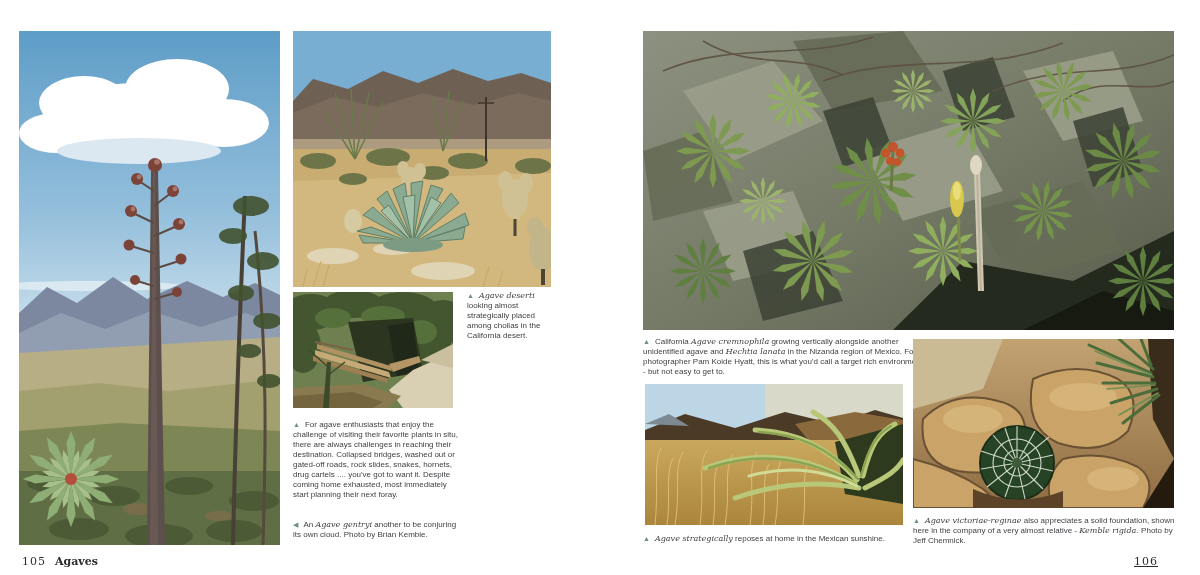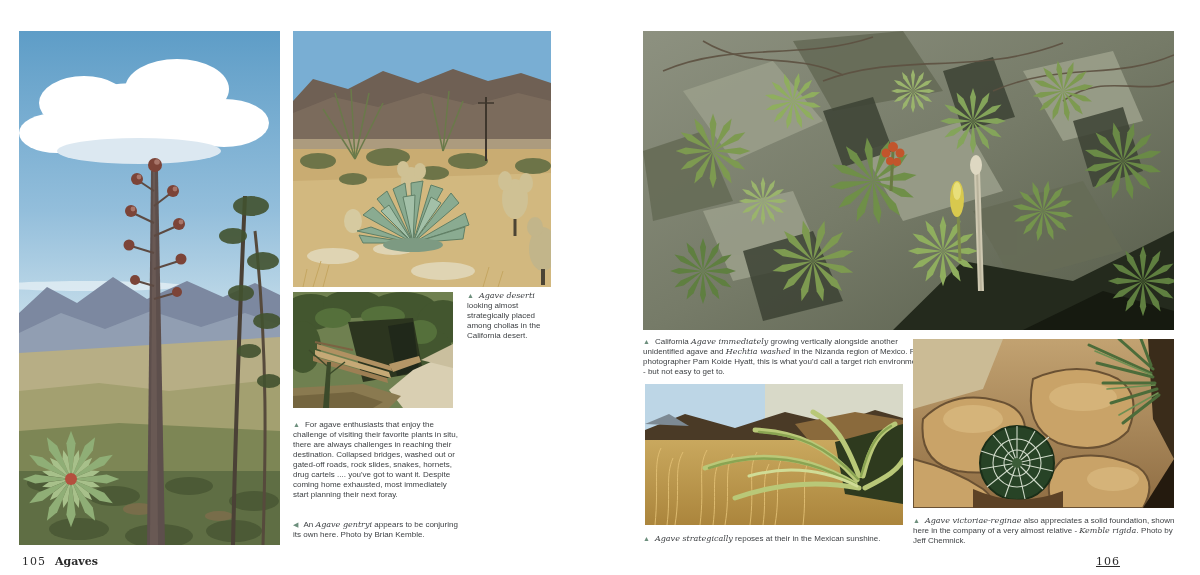--- a/index.html
+++ b/index.html
@@ -258,21 +258,21 @@
     <span>looking almost strategically placed among chollas in the California desert.</span>
   </div>
 
   <div class="caption" style="left:293px;top:420px;width:167px;">
     <span class="marker">▲</span><span>For agave enthusiasts that enjoy the challenge of visiting their favorite plants in situ, there are always challenges in reaching their destination. Collapsed bridges, washed out or gated-off roads, rock slides, snakes, hornets, drug cartels .... you've got to want it. Despite coming home exhausted, most immediately start planning their next foray.</span>
   </div>
 
   <div class="caption" style="left:293px;top:520px;width:170px;">
     <span class="marker">◀</span><span>An</span>
     <span class="species">Agave gentryi</span>
-    <span>appears to be conjuring its own here. Photo by Brian Kemble.</span>
+    <span>another to be conjuring its own cloud. Photo by Brian Kemble.</span>
   </div>
 
   <div class="footer" style="left:22px;top:555px;">
     <span class="pgnum">105</span><span class="pgtitle">Agaves</span>
   </div>
 
   <div class="photo" style="left:643px;top:31px;width:531px;height:299px;">
     <svg width="531" height="299" viewBox="0 0 531 299">
       <defs>
         <linearGradient id="rock4" x1="0" y1="0" x2="1" y2="1">
@@ -353,23 +353,23 @@
       <ellipse cx="314" cy="160" rx="4" ry="9" fill="#e8df7a"></ellipse>
 
       <path d="M338 260 L334 140" stroke="#cfc9b2" stroke-width="6" fill="none"></path>
       <path d="M338 260 L334 140" stroke="#a39d86" stroke-width="2" fill="none" opacity="0.5"></path>
       <ellipse cx="333" cy="134" rx="6" ry="10" fill="#ded8c2"></ellipse>
     </svg>
   </div>
 
   <div class="caption" style="left:643px;top:337px;width:283px;">
     <span class="marker">▲</span><span>California</span>
-    <span class="species">Agave immediately</span>
+    <span class="species">Agave cremnophila</span>
     <span>growing vertically alongside another unidentified agave and</span>
-    <span class="species">Hechtia washed</span>
+    <span class="species">Hechtia lanata</span>
     <span>in the Nizanda region of Mexico. For photographer Pam Koide Hyatt, this is what you'd call a target rich environment - but not easy to get to.</span>
   </div>
 
   <div class="photo" style="left:645px;top:384px;width:258px;height:141px;">
     <svg width="258" height="141" viewBox="0 0 258 141">
       <defs>
         <linearGradient id="grass5" x1="0" y1="0" x2="0" y2="1">
           <stop offset="0" stop-color="#c9a85e"></stop>
           <stop offset="1" stop-color="#ab853c"></stop>
         </linearGradient>
@@ -478,20 +478,20 @@
 
   <div class="caption" style="left:913px;top:516px;width:262px;">
     <span class="marker">▲</span><span class="species">Agave victoriae-reginae</span>
     <span>also appreciates a solid foundation, shown here in the company of a very almost relative -</span>
     <span class="species">Kemble rigida.</span>
     <span>Photo by Jeff Chemnick.</span>
   </div>
 
   <div class="caption" style="left:643px;top:534px;width:283px;">
     <span class="marker">▲</span><span class="species">Agave strategically</span>
-    <span>reposes at their in the Mexican sunshine.</span>
-  </div>
-
-  <div class="footer" style="left:1096px;top:555px;text-decoration:underline;">
+    <span>reposes at home in the Mexican sunshine.</span>
+  </div>
+
+  <div class="footer" style="left:1134px;top:555px;text-decoration:underline;">
     <span class="pgnum">106</span>
   </div>
 
 </div>
 
 </body></html>

